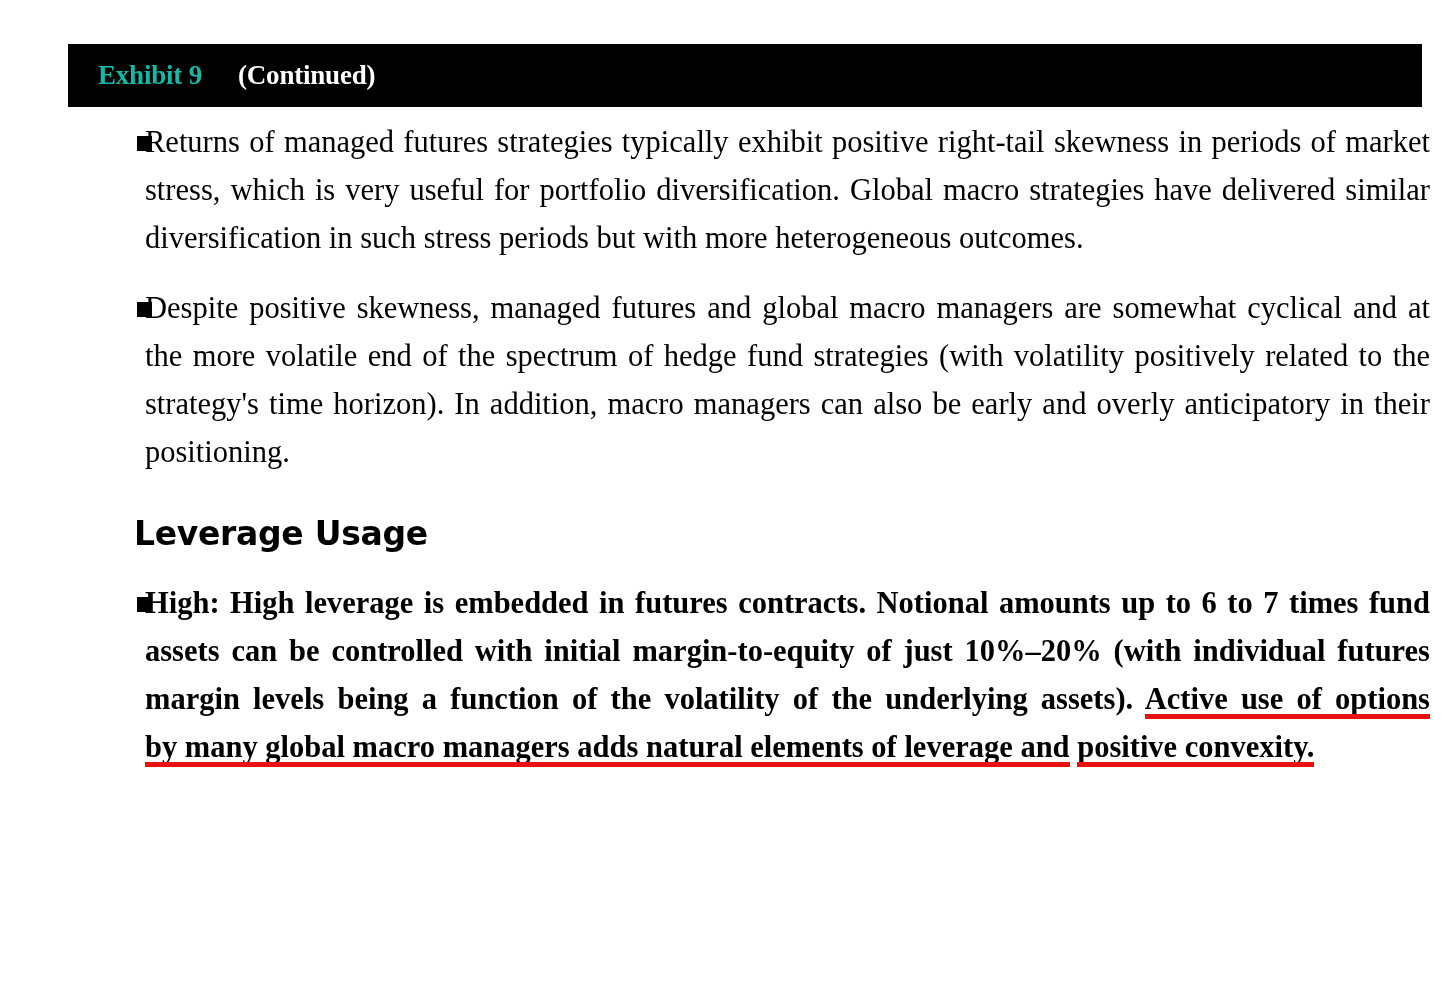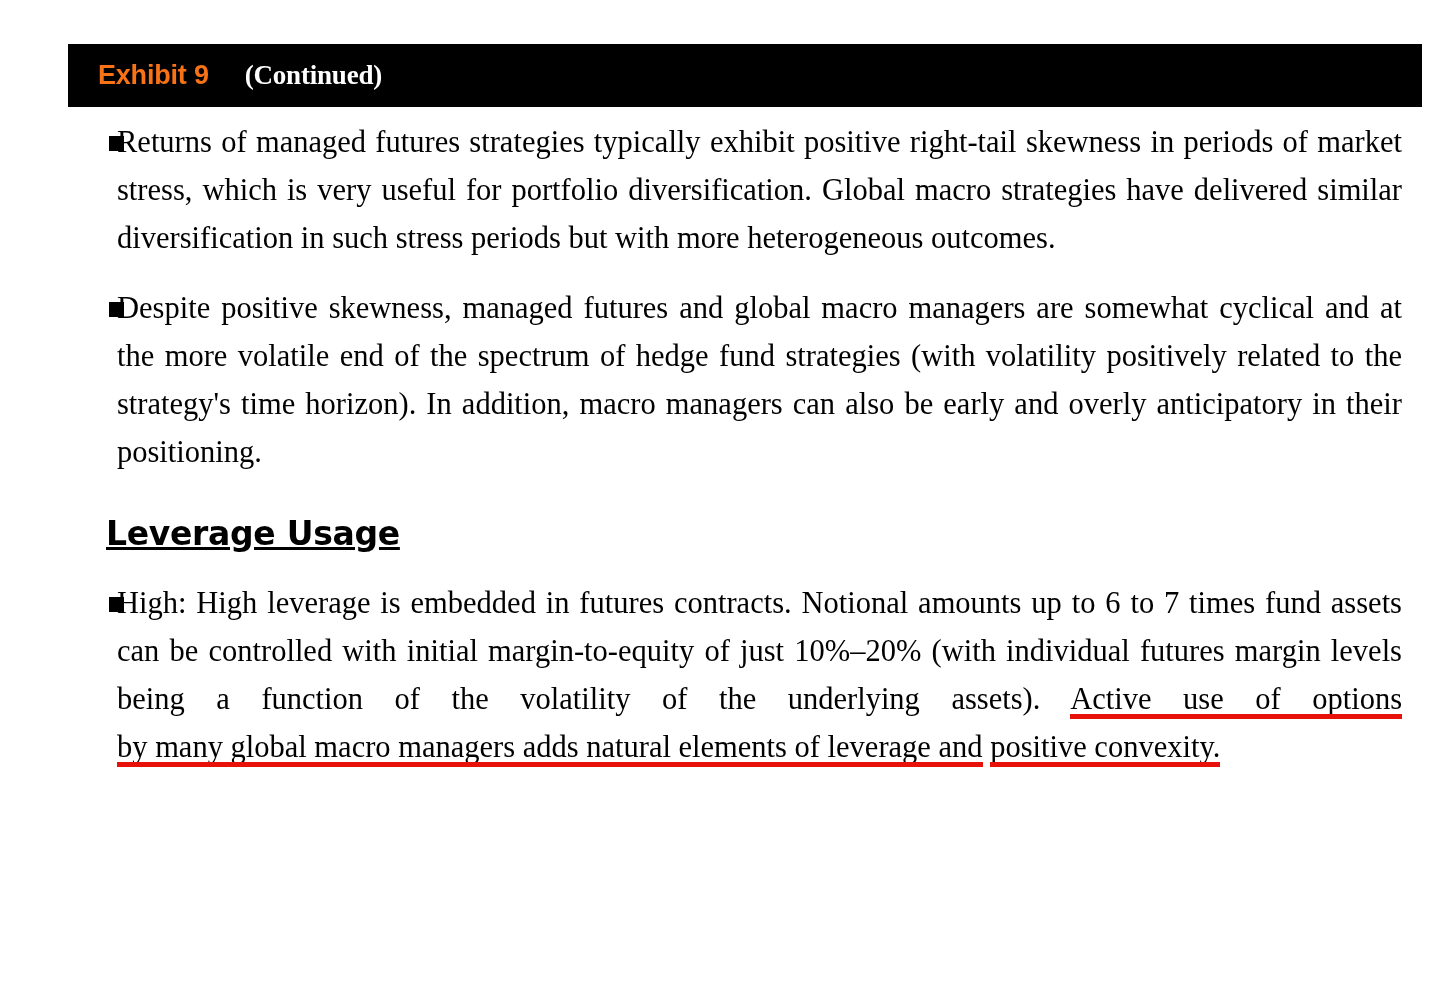--- a/index.html
+++ b/index.html
@@ -27,40 +27,40 @@
     position: absolute;
     left: 68px;
     top: 44px;
     width: 1354px;
     height: 63px;
     background: #000000;
     display: flex;
     align-items: center;
   }
   .exhibit-label {
-    font-family: Liberation Sans, sans-serif;
+    font-family: Liberation Serif, serif;
     font-weight: bold;
     font-size: 27px;
-    color: #f97316;
+    color: #14b8a6;
     margin-left: 30px;
     letter-spacing: -0.2px;
   }
   .exhibit-continued {
     font-family: Liberation Serif, serif;
     font-weight: bold;
     font-size: 27px;
     color: #ffffff;
     margin-left: 36px;
     letter-spacing: -0.2px;
   }
 
   
   .content {
     position: absolute;
-    left: 56px;
+    left: 84px;
     top: 118px;
     width: 1354px;
   }
 
   ul.bullets {
     list-style: none;
     margin: 0;
     padding: 0;
   }
   ul.bullets li {
@@ -85,26 +85,26 @@
     height: 15px;
     background: #000000;
   }
 
   .section-title {
     font-family: "DejaVu Sans", sans-serif;
     font-weight: bold;
     font-size: 33px;
     margin: 38px 0 26px 50px;
     letter-spacing: -0.3px;
-    text-decoration: underline;
   }
 
   .leverage-list li {
     margin-bottom: 0;
     text-align: left;
+    font-weight: bold;
   }
 
   
   .hl {
     position: relative;
     white-space: nowrap;
   }
   .hl::after {
     content: "";
     position: absolute;

